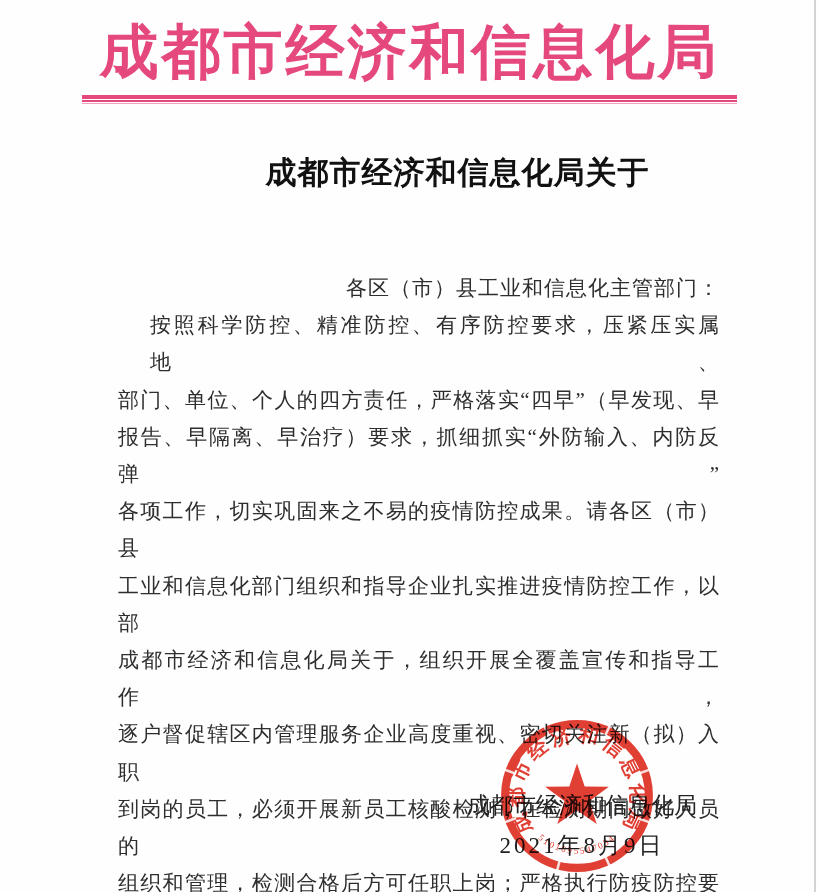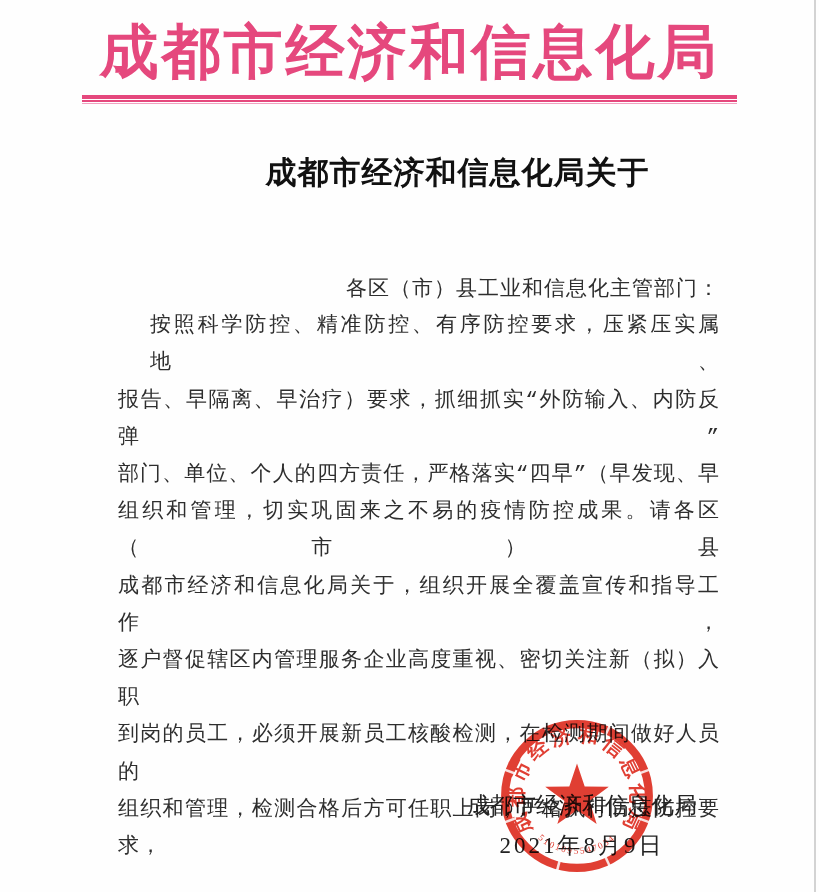--- a/index.html
+++ b/index.html
@@ -51,21 +51,20 @@
     position:absolute;top:270px;left:118px;width:602px;
     font-size:21px;line-height:37.2px;
     color:#2e2e2e;
     letter-spacing:1px;
   }
   .salutation{text-align:right;}
   .body-line{
     text-align:justify;
     text-align-last:justify;
     text-justify:inter-character;
-    font-family:Liberation Mono, monospace;
   }
   .body-line:first-of-type{padding-left:32px;}
   .body-line:last-of-type{text-align-last:left;}
   
   .signature-block{
     position:absolute;top:793px;left:432px;width:300px;
     text-align:center;
     font-size:23px;line-height:26px;
     color:#222;
   }
@@ -93,26 +92,27 @@
     <div>成都市经济和信息化局关于</div>
   </div>
 
   <div class="body-block">
     <div class="salutation">各区（市）县工业和信息化主管部门：</div>
 
     <div>
 
         <div class="body-line">按照科学防控、精准防控、有序防控要求，压紧压实属地、</div>
 
+        <div class="body-line">部门、单位、个人的四方责任，严格落实“四早”（早发现、早</div>
+
         <div class="body-line">报告、早隔离、早治疗）要求，抓细抓实“外防输入、内防反弹”</div>
 
-        <div class="body-line">部门、单位、个人的四方责任，严格落实“四早”（早发现、早</div>
+        <div class="body-line">各项工作，切实巩固来之不易的疫情防控成果。请各区（市）县</div>
 
-        <div class="body-line">组织和管理，切实巩固来之不易的疫情防控成果。请各区（市）县</div>
-
+        <div class="body-line">工业和信息化部门组织和指导企业扎实推进疫情防控工作，以部</div>
 
         <div class="body-line">成都市经济和信息化局关于，组织开展全覆盖宣传和指导工作，</div>
 
         <div class="body-line">逐户督促辖区内管理服务企业高度重视、密切关注新（拟）入职</div>
 
         <div class="body-line">到岗的员工，必须开展新员工核酸检测，在检测期间做好人员的</div>
 
         <div class="body-line">组织和管理，检测合格后方可任职上岗；严格执行防疫防控要求，</div>
 
       </div>

